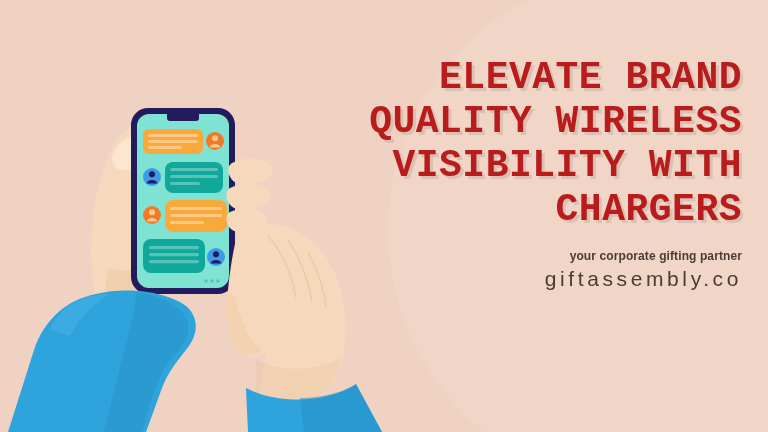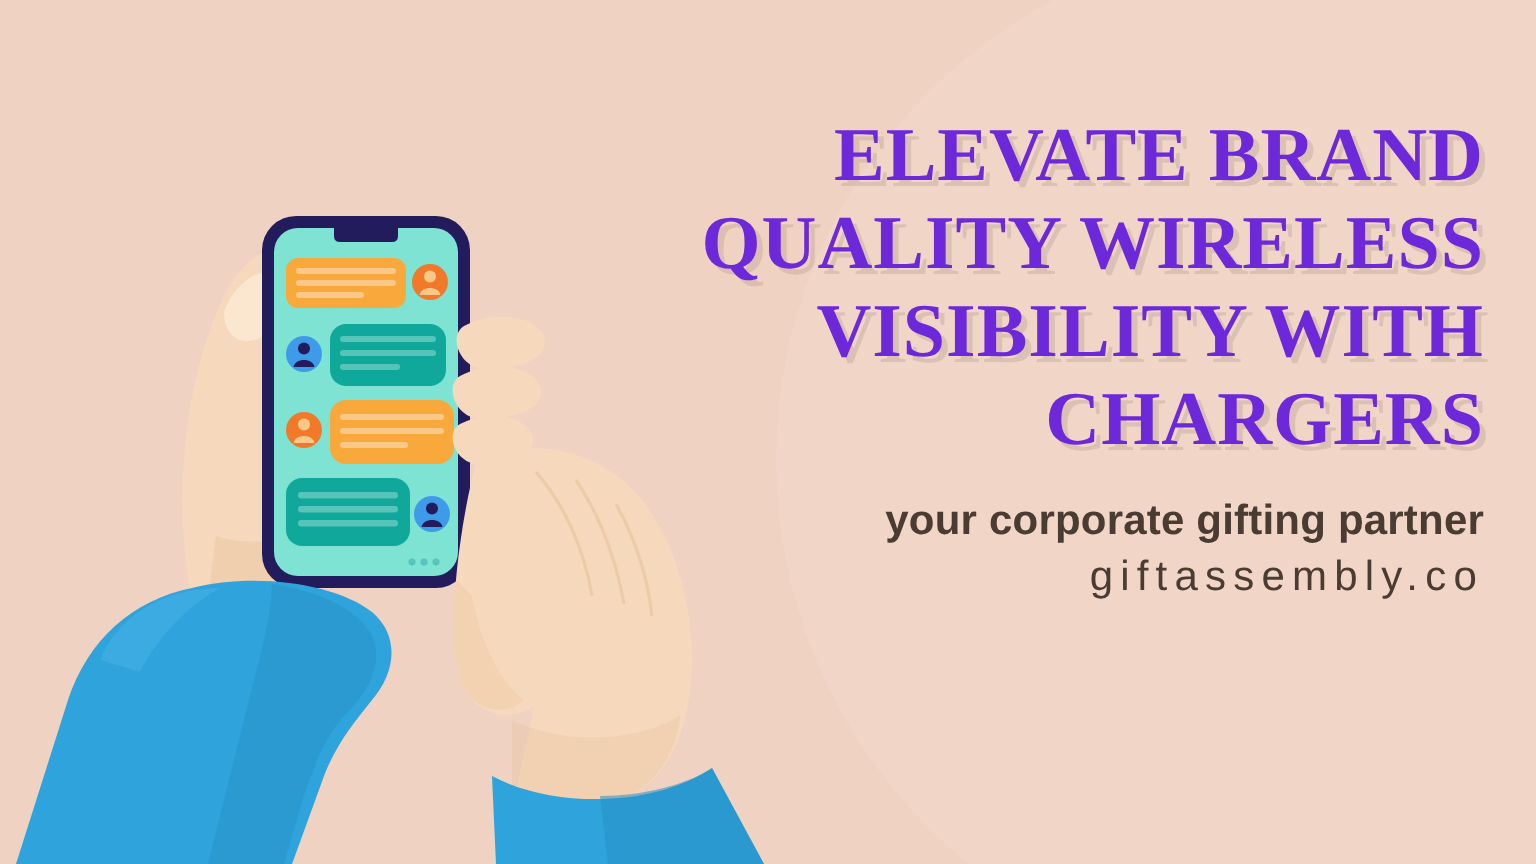--- a/index.html
+++ b/index.html
@@ -34,36 +34,36 @@
   .text-block {
     position: absolute;
     right: 26px;
     top: 56px;
     width: 420px;
     text-align: right;
     z-index: 20;
   }
   .headline {
     margin: 0;
-    font-family: Liberation Serif, serif;
+    font-family: Liberation Mono, monospace;
     font-weight: bold;
     font-size: 38px;
     line-height: 1.16;
     letter-spacing: 0.5px;
-    color: #6d28d9;
+    color: #b91c1c;
     text-transform: uppercase;
     text-shadow: 3px 3px 0 rgba(74,60,51,0.13);
     text-align: right;
   }
   .headline .ln { display: block; white-space: nowrap; }
   .tagline {
     margin: 17px 0 0 0;
     font-family: "Liberation Sans", sans-serif;
     font-weight: bold;
-    font-size: 21px;
+    font-size: 12px;
     color: #4A3C33;
     letter-spacing: 0.1px;
   }
   .domain {
     margin: 4px 0 0 0;
     font-family: "Liberation Sans", sans-serif;
     font-weight: normal;
     font-size: 21px;
     color: #4A3C33;
     letter-spacing: 3.6px;

